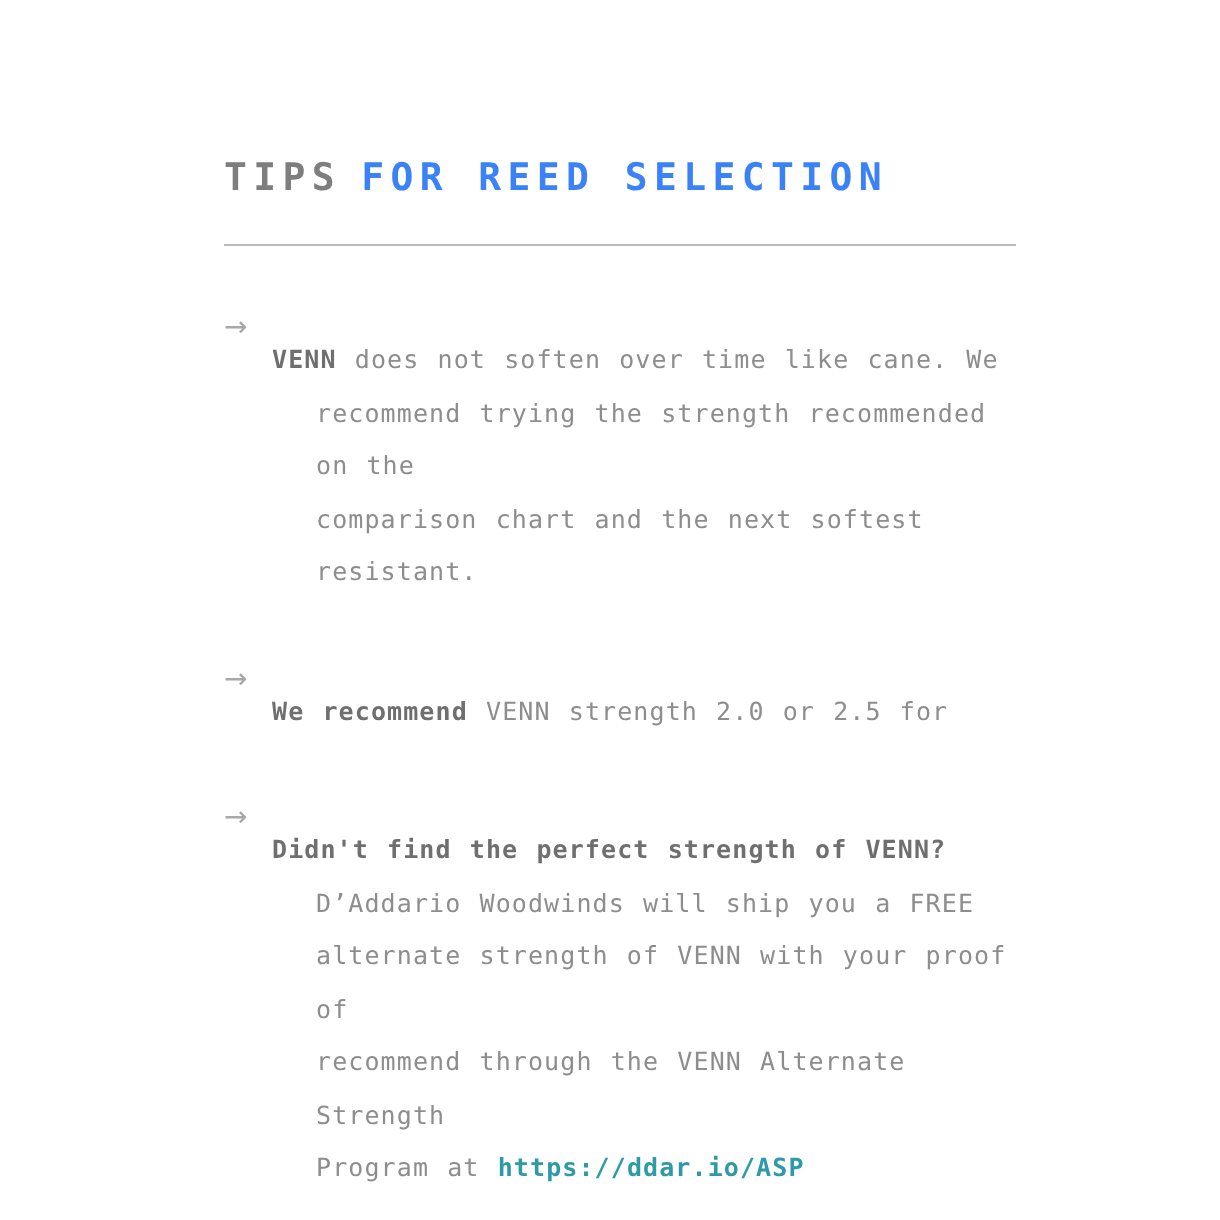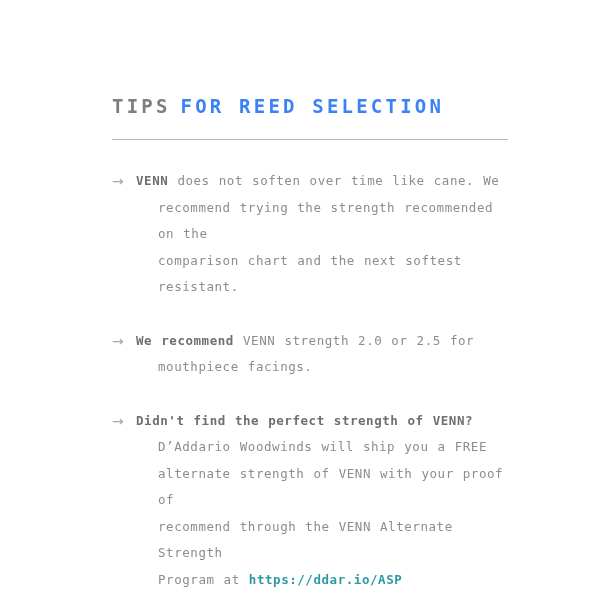--- a/index.html
+++ b/index.html
@@ -26,21 +26,20 @@
     width: 400px;
   }
   .title-row {
     display: flex;
     align-items: baseline;
     gap: 10px;
     font-size: 19px;
     letter-spacing: 3.2px;
     color: #9a9a9a;
     white-space: nowrap;
-    margin-top: 17px;
   }
   .title-strong {
     color: #7e7e7e;
     font-weight: bold;
   }
   .title-rest {
     color: #3b82f6;
     font-weight: bold;
   }
   .rule {
@@ -77,20 +76,21 @@
   .tip-body .lead {
     color: #6f6f6f;
     font-weight: bold;
   }
   .tip-body .hang {
     display: block;
     padding-left: 22px;
   }
   .tip-body .firstline {
     display: block;
+    margin-top: 16px;
   }
   .link {
     color: #2e9aa8;
     font-weight: bold;
     text-decoration: none;
   }
 </style>
 </head>
 <body>
 
@@ -116,21 +116,20 @@
           <span class="hang">comparison chart and the next softest resistant.</span>
         </div>
       </div>
 
       <div class="tip">
         <span class="arrow">→</span>
         <div class="tip-body">
           <span class="firstline">
             <span class="lead">We recommend</span><span> VENN strength 2.0 or 2.5 for</span>
           </span>
-          <span class="hang">mouthpiece facings.</span>
         </div>
       </div>
 
       <div class="tip">
         <span class="arrow">→</span>
         <div class="tip-body">
           <span class="firstline">
             <span class="lead">Didn't find the perfect strength of VENN?</span>
           </span>
           <span class="hang">D’Addario Woodwinds will ship you a FREE</span>

